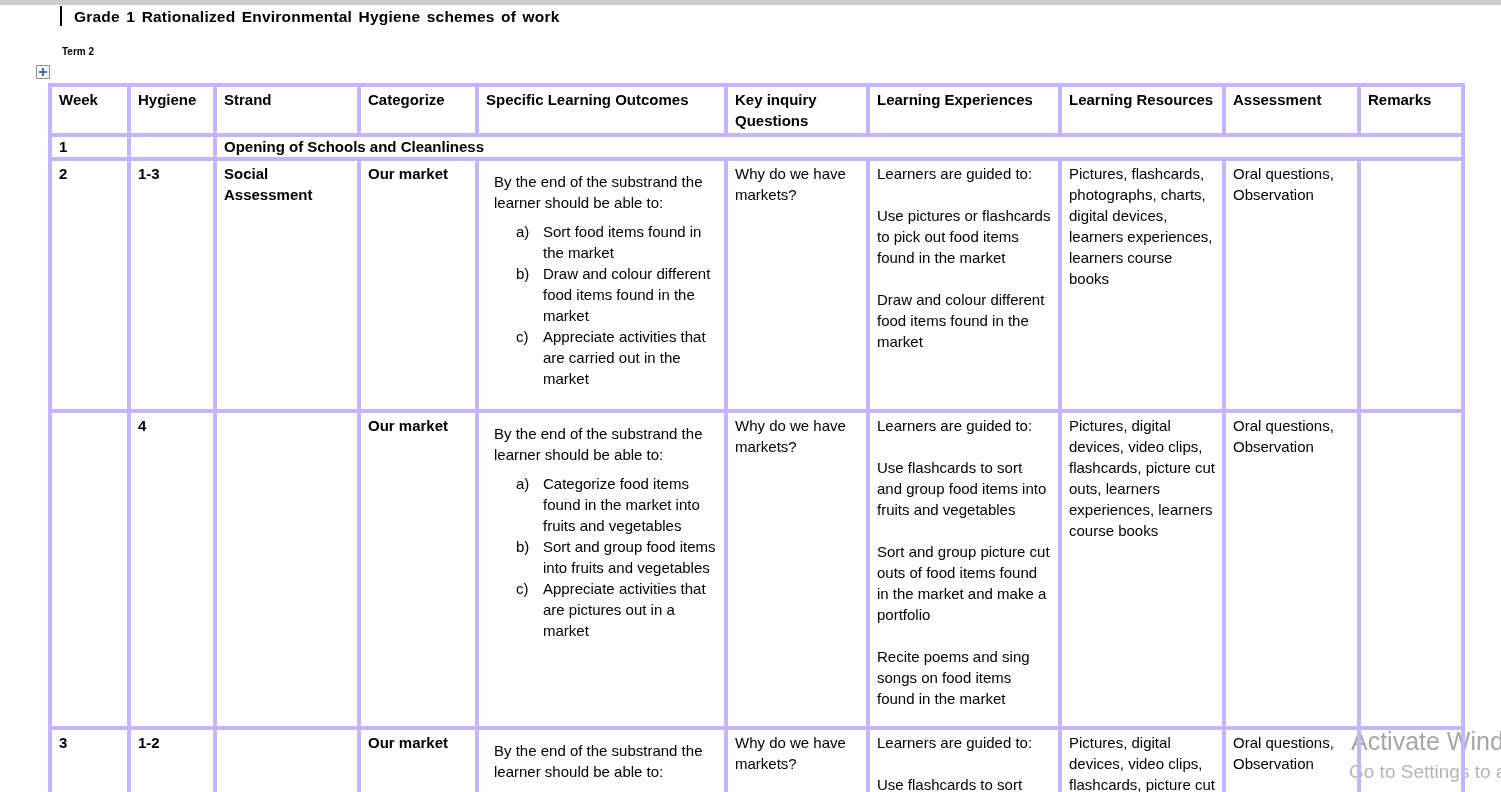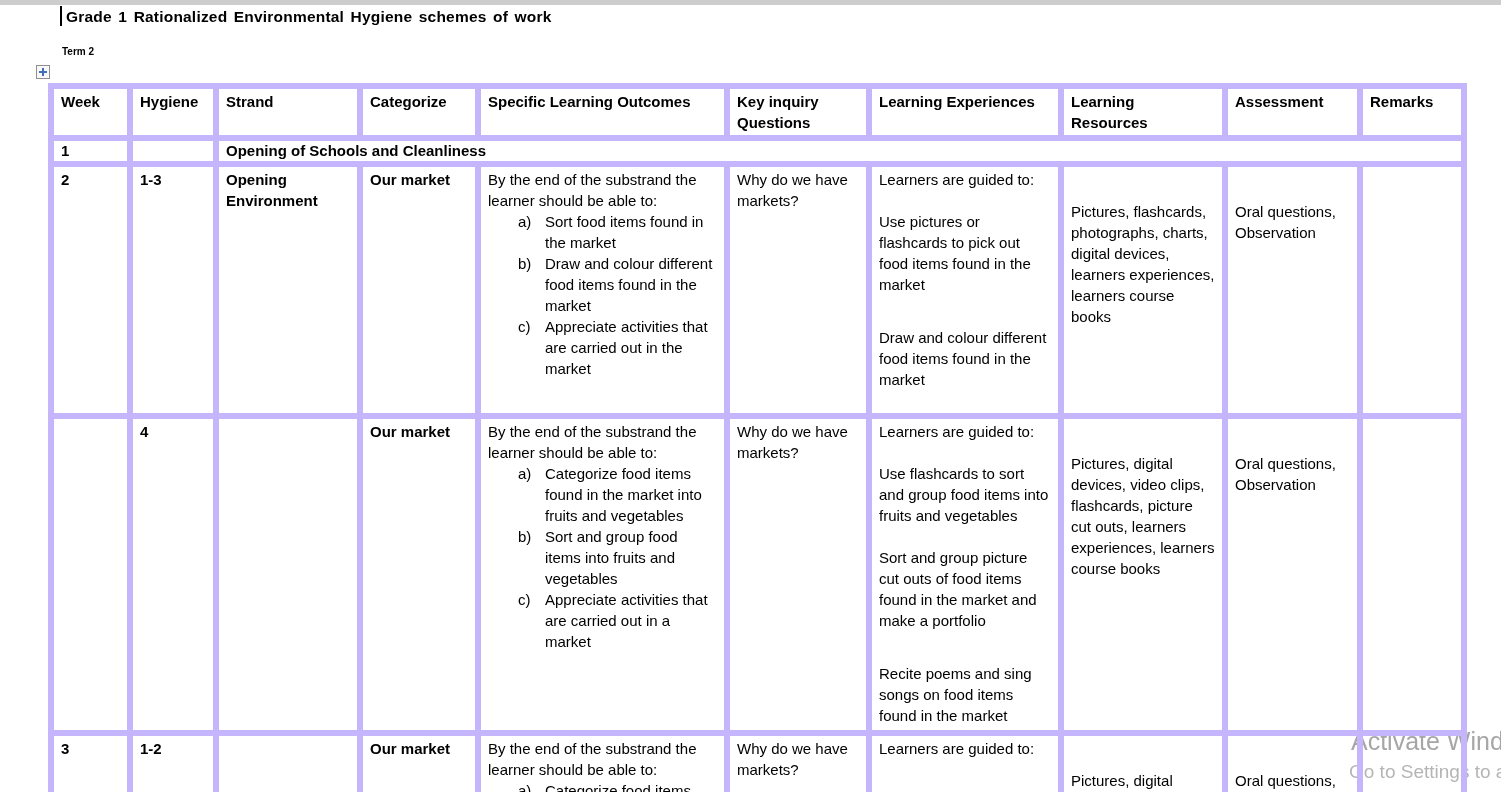--- a/index.html
+++ b/index.html
@@ -9,21 +9,21 @@
     background: #ffffff;
     font-family: "Liberation Sans", sans-serif;
     color: #000;
   }
   .top-strip {
     position: absolute; left: 0; top: 0;
     width: 1501px; height: 5px;
     background: #cdcdcd;
   }
   .doc-title {
-    position: absolute; left: 66px; top: 8px;
+    position: absolute; left: 74px; top: 8px;
     font-size: 15.5px; font-weight: bold;
     letter-spacing: 0.2px;
     word-spacing: 2px;
   }
   .caret {
     position: absolute; left: 60px; top: 6px;
     width: 1.5px; height: 20px; background: #000;
   }
   .doc-term {
     position: absolute; left: 62px; top: 46px;
@@ -45,38 +45,38 @@
   }
   table.schemes {
     position: absolute; left: 48px; top: 83px;
     border-collapse: collapse;
     table-layout: fixed;
     width: 1413px;
     z-index: 2;
     background: transparent;
   }
   .schemes th, .schemes td {
-    border: 6px solid #c4b5fd;
+    border: 4px solid #c4b5fd;
     vertical-align: top;
     text-align: left;
     padding: 2px 7px;
     font-size: 15px;
     line-height: 21px;
     background: transparent;
     overflow: hidden;
   }
   .schemes th { font-weight: bold; }
   .schemes td.b { font-weight: bold; }
   .schemes tr.section-row td { padding-top: 0; padding-bottom: 0; line-height: 20px; }
-  .oc-intro { margin: 0; }
+  .oc-intro { margin: 8px; }
   .oc-item { display: flex; margin-left: 30px; }
   .oc-marker { width: 27px; flex-shrink: 0; }
   .oc-text { flex: 1; }
   .para { margin: 0 0 21px 0; }
-  .para:last-child { margin-bottom: 0; margin-top: 32px; }
+  .para:last-child { margin-bottom: 0; }
   .watermark-line1 {
     position: absolute; left: 1351px; top: 727px;
     font-size: 25px; color: #a6a6a6;
     white-space: nowrap; z-index: 1;
   }
   .watermark-line2 {
     position: absolute; left: 1349px; top: 761px;
     font-size: 19px; color: #b5b5b5;
     white-space: nowrap; z-index: 1;
   }
@@ -124,21 +124,21 @@
     </thead>
     <tbody>
       <tr class="section-row" style="height: 22px;">
         <td class="b">1</td>
         <td class="b"></td>
         <td class="b" colspan="8">Opening of Schools and Cleanliness</td>
       </tr>
       <tr style="height: 252px;">
         <td class="b">2</td>
         <td class="b">1-3</td>
-        <td class="b">Opening Environment</td>
+        <td class="b">Social Assessment</td>
         <td class="b">Our market</td>
         <td>
           <div class="oc-intro">By the end of the substrand the learner should be able to:</div>
           <div class="oc-item">
             <span class="oc-marker">a)</span>
             <span class="oc-text">Sort food items found in the market</span>
           </div>
           <div class="oc-item">
             <span class="oc-marker">b)</span>
             <span class="oc-text">Draw and colour different food items found in the market</span>
@@ -172,21 +172,21 @@
           <div class="oc-item">
             <span class="oc-marker">a)</span>
             <span class="oc-text">Categorize food items found in the market into fruits and vegetables</span>
           </div>
           <div class="oc-item">
             <span class="oc-marker">b)</span>
             <span class="oc-text">Sort and group food items into fruits and vegetables</span>
           </div>
           <div class="oc-item">
             <span class="oc-marker">c)</span>
-            <span class="oc-text">Appreciate activities that are carried out in a market</span>
+            <span class="oc-text">Appreciate activities that are pictures out in a market</span>
           </div>
         </td>
         <td>Why do we have markets?</td>
         <td>
           <p class="para">Learners are guided to:</p>
           <p class="para">Use flashcards to sort and group food items into fruits and vegetables</p>
           <p class="para">Sort and group picture cut outs of food items found in the market and make a portfolio</p>
           <p class="para">Recite poems and sing songs on food items found in the market</p>
         </td>
         <td>

